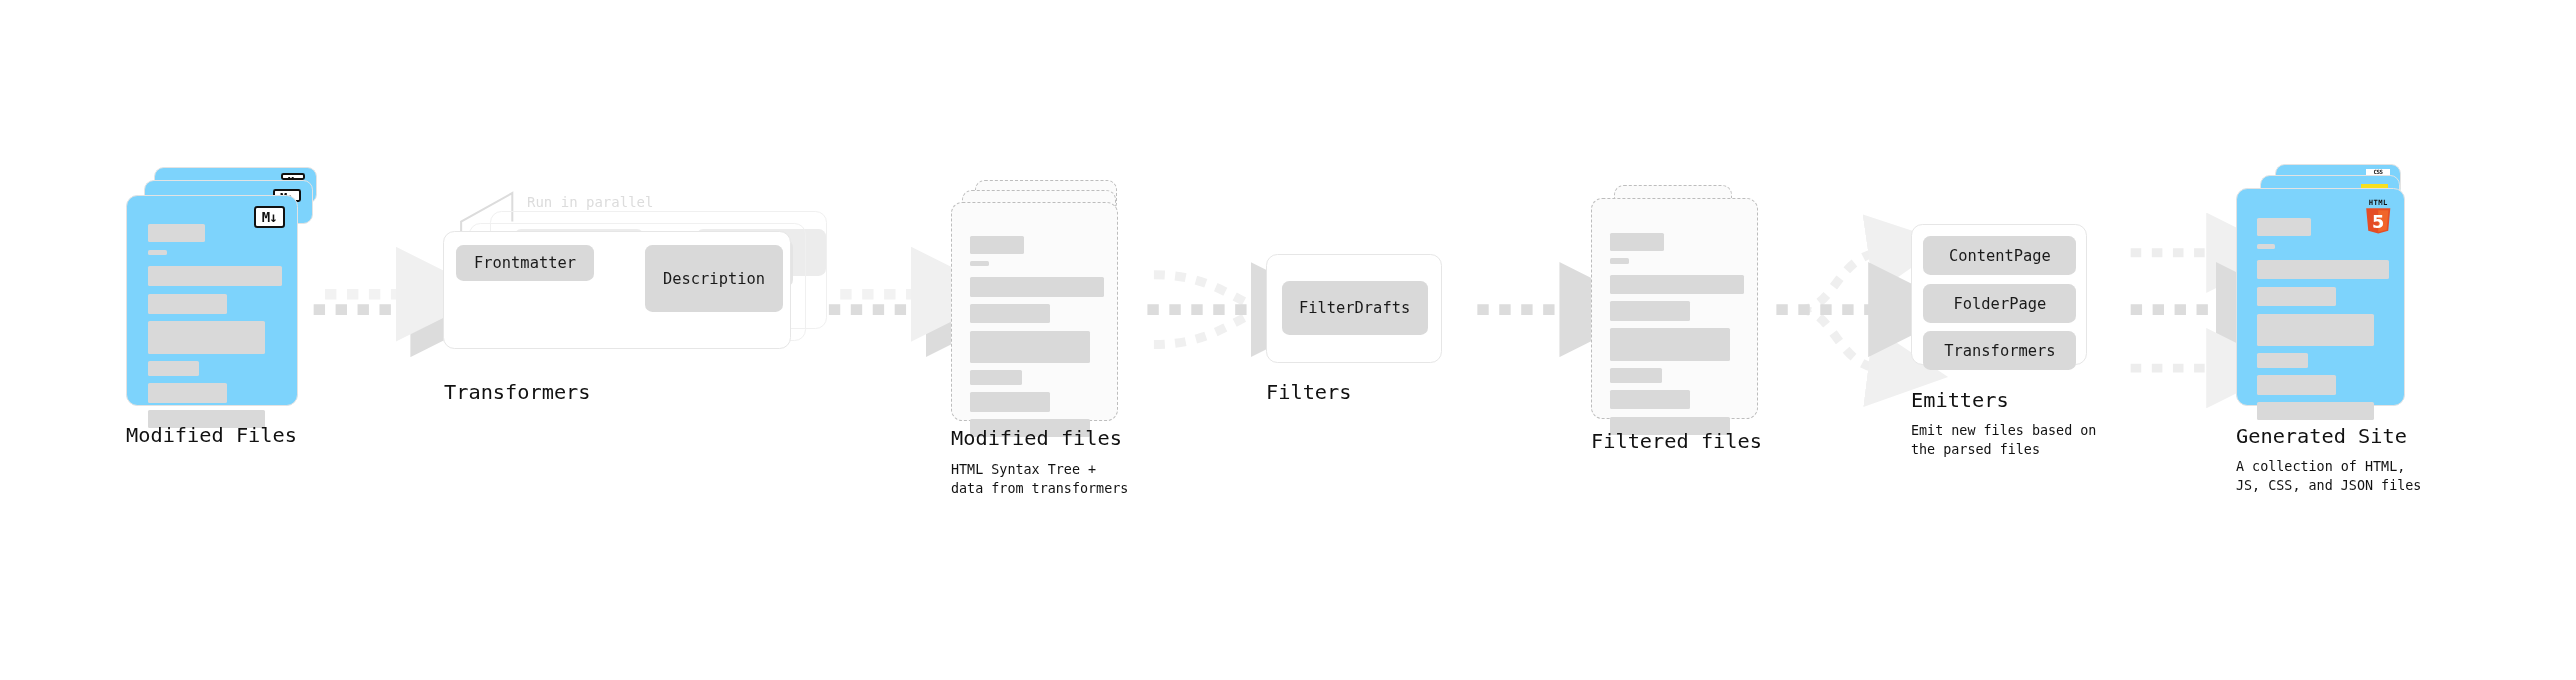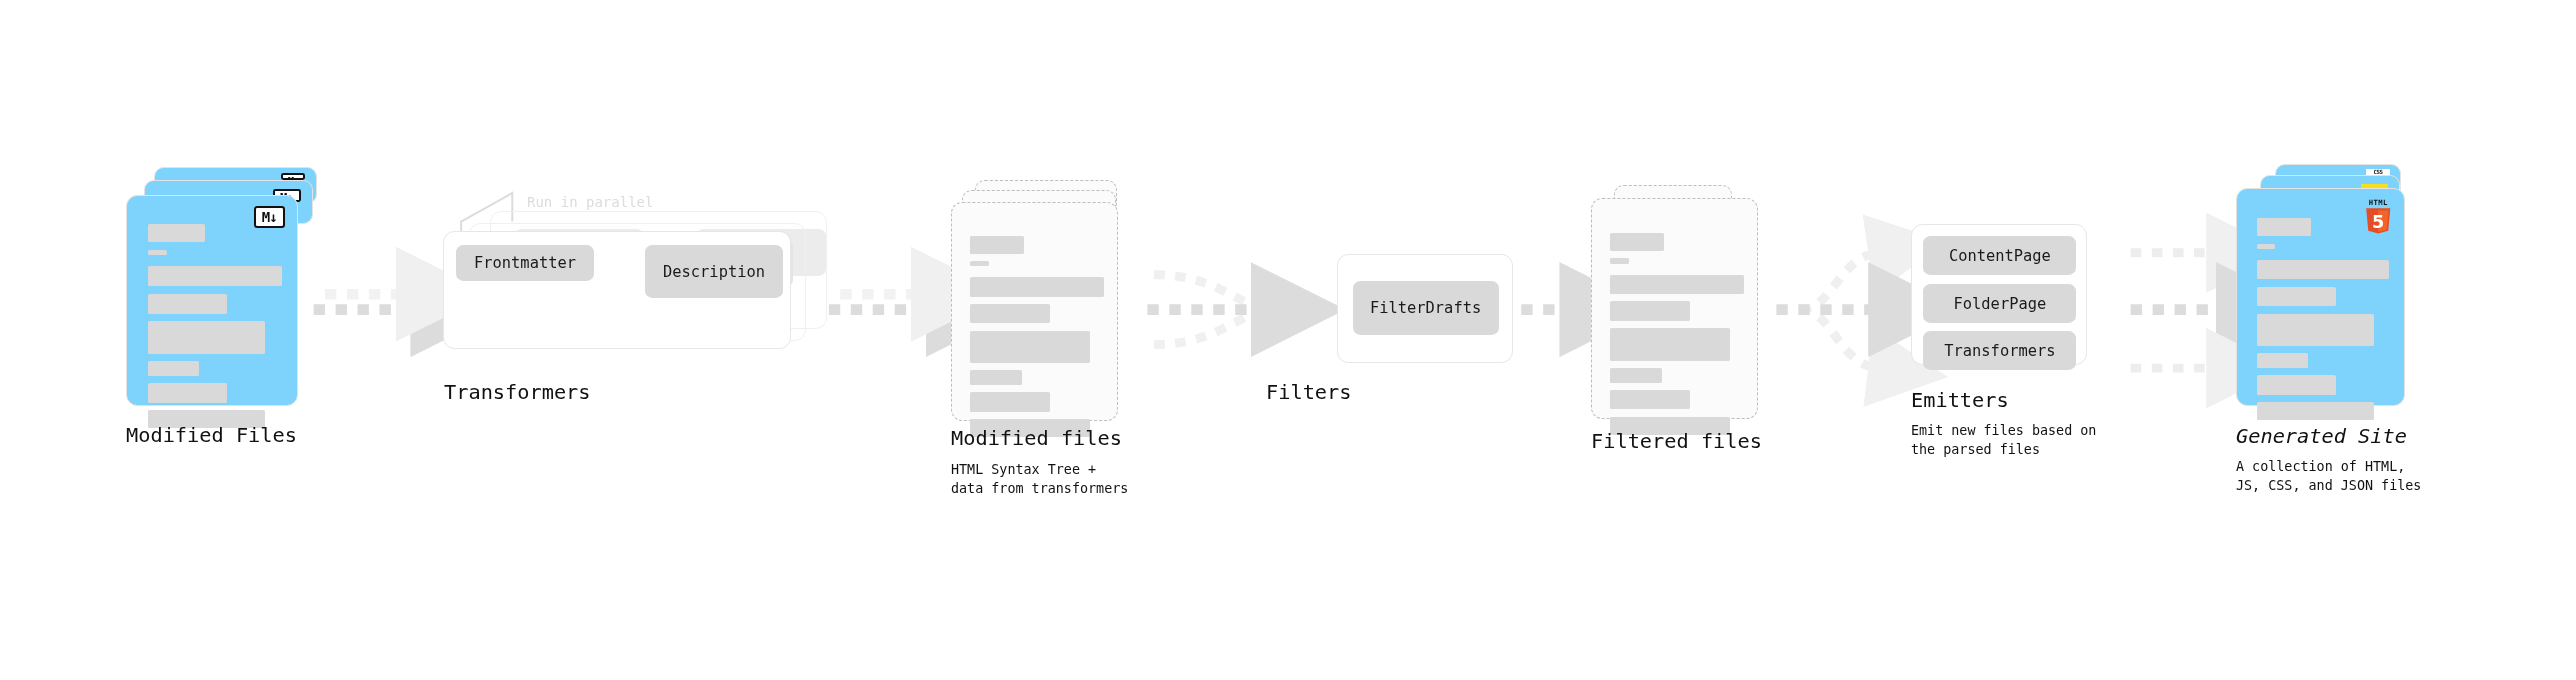--- a/index.html
+++ b/index.html
@@ -272,21 +272,21 @@
       </div>
 
       <svg style="position:absolute; left:0; top:0; width:390px; height:163px;" viewBox="0 0 480 200" width="390" height="163">
         <line x1="208" y1="57" x2="258" y2="57" stroke="#ececec" stroke-width="3" marker-end="url(#ahead)"></line>
         <line x1="208" y1="74" x2="258" y2="74" stroke="#e6e6e6" stroke-width="3" marker-end="url(#ahead)"></line>
         <line x1="200" y1="92" x2="252" y2="92" stroke="#dcdcdc" stroke-width="3" marker-end="url(#ahead)"></line>
       </svg>
 
       <div class="gbox" style="left:0px; top:36px; width:348px; height:118px; background:#ffffff;"></div>
       <div class="pill" style="left:13px; top:50px; width:138px; height:36px;">Frontmatter</div>
-      <div class="pill" style="left:202px; top:50px; width:138px; height:53px;text-align:center;">Description</div>
+      <div class="pill" style="left:202px; top:50px; width:138px; height:67px;text-align:center;">Description</div>
     </div>
   </div>
   <div class="parallel-label" style="left:527px; top:194px;">Run in parallel</div>
   <div class="title" style="left:444px; top:380px;">Transformers</div>
 
   <div class="node" style="left:951px; top:180px;">
     <div class="doc-stack" style="width:187px; height:244px;">
       <div class="doc-card dashed" style="left:24.4px; top:0px; width:142px; height:32.5px; border-radius:9.8px;"></div>
       <div class="doc-card dashed" style="left:11.4px; top:9.8px; width:154px; height:37px; border-radius:9.8px;"></div>
       <div class="doc-card dashed" style="left:0px; top:22px; width:167px; height:219px;">
@@ -300,21 +300,21 @@
           <div class="sk" style="width:80px; height:19.5px;"></div>
           <div class="sk" style="width:120px; height:18px;"></div>
         </div>
       </div>
     </div>
   </div>
   <div class="title" style="left:951px; top:426px;">Modified files</div>
   <div class="subtitle" style="left:951px; top:460px;">HTML Syntax Tree +
 data from transformers</div>
 
-  <div class="node" style="left:1337px; top:254px;">
+  <div class="node" style="left:1266px; top:254px;">
     <div class="gbox" style="position:relative; left:0; top:0; width:176px; height:109px;">
       <div class="pill" style="left:14.6px; top:26px; width:146px; height:54px;">FilterDrafts</div>
     </div>
   </div>
   <div class="title" style="left:1266px; top:380px;">Filters</div>
 
   <div class="node" style="left:1591px; top:185px;">
     <div class="doc-stack" style="width:187px; height:244px;">
       <div class="doc-card dashed" style="left:23px; top:0px; width:118px; height:28px; border-radius:9.8px;"></div>
       <div class="doc-card dashed" style="left:0px; top:13px; width:167px; height:221px;">
@@ -366,18 +366,18 @@
           <div class="sk" style="width:132px; height:19.5px;"></div>
           <div class="sk" style="width:79px; height:19.5px;"></div>
           <div class="sk" style="width:117px; height:32.5px;"></div>
           <div class="sk" style="width:51px; height:14.6px;"></div>
           <div class="sk" style="width:79px; height:19.5px;"></div>
           <div class="sk" style="width:117px; height:18px;"></div>
         </div>
       </div>
     </div>
   </div>
-  <div class="title" style="left:2236px; top:424px;font-style:italic;">Generated Site</div>
+  <div class="title" style="left:2236px; top:424px;">Generated Site</div>
   <div class="subtitle" style="left:2236px; top:457px;">A collection of HTML,
 JS, CSS, and JSON files</div>
 
 </div>
 
 
 </body></html>

